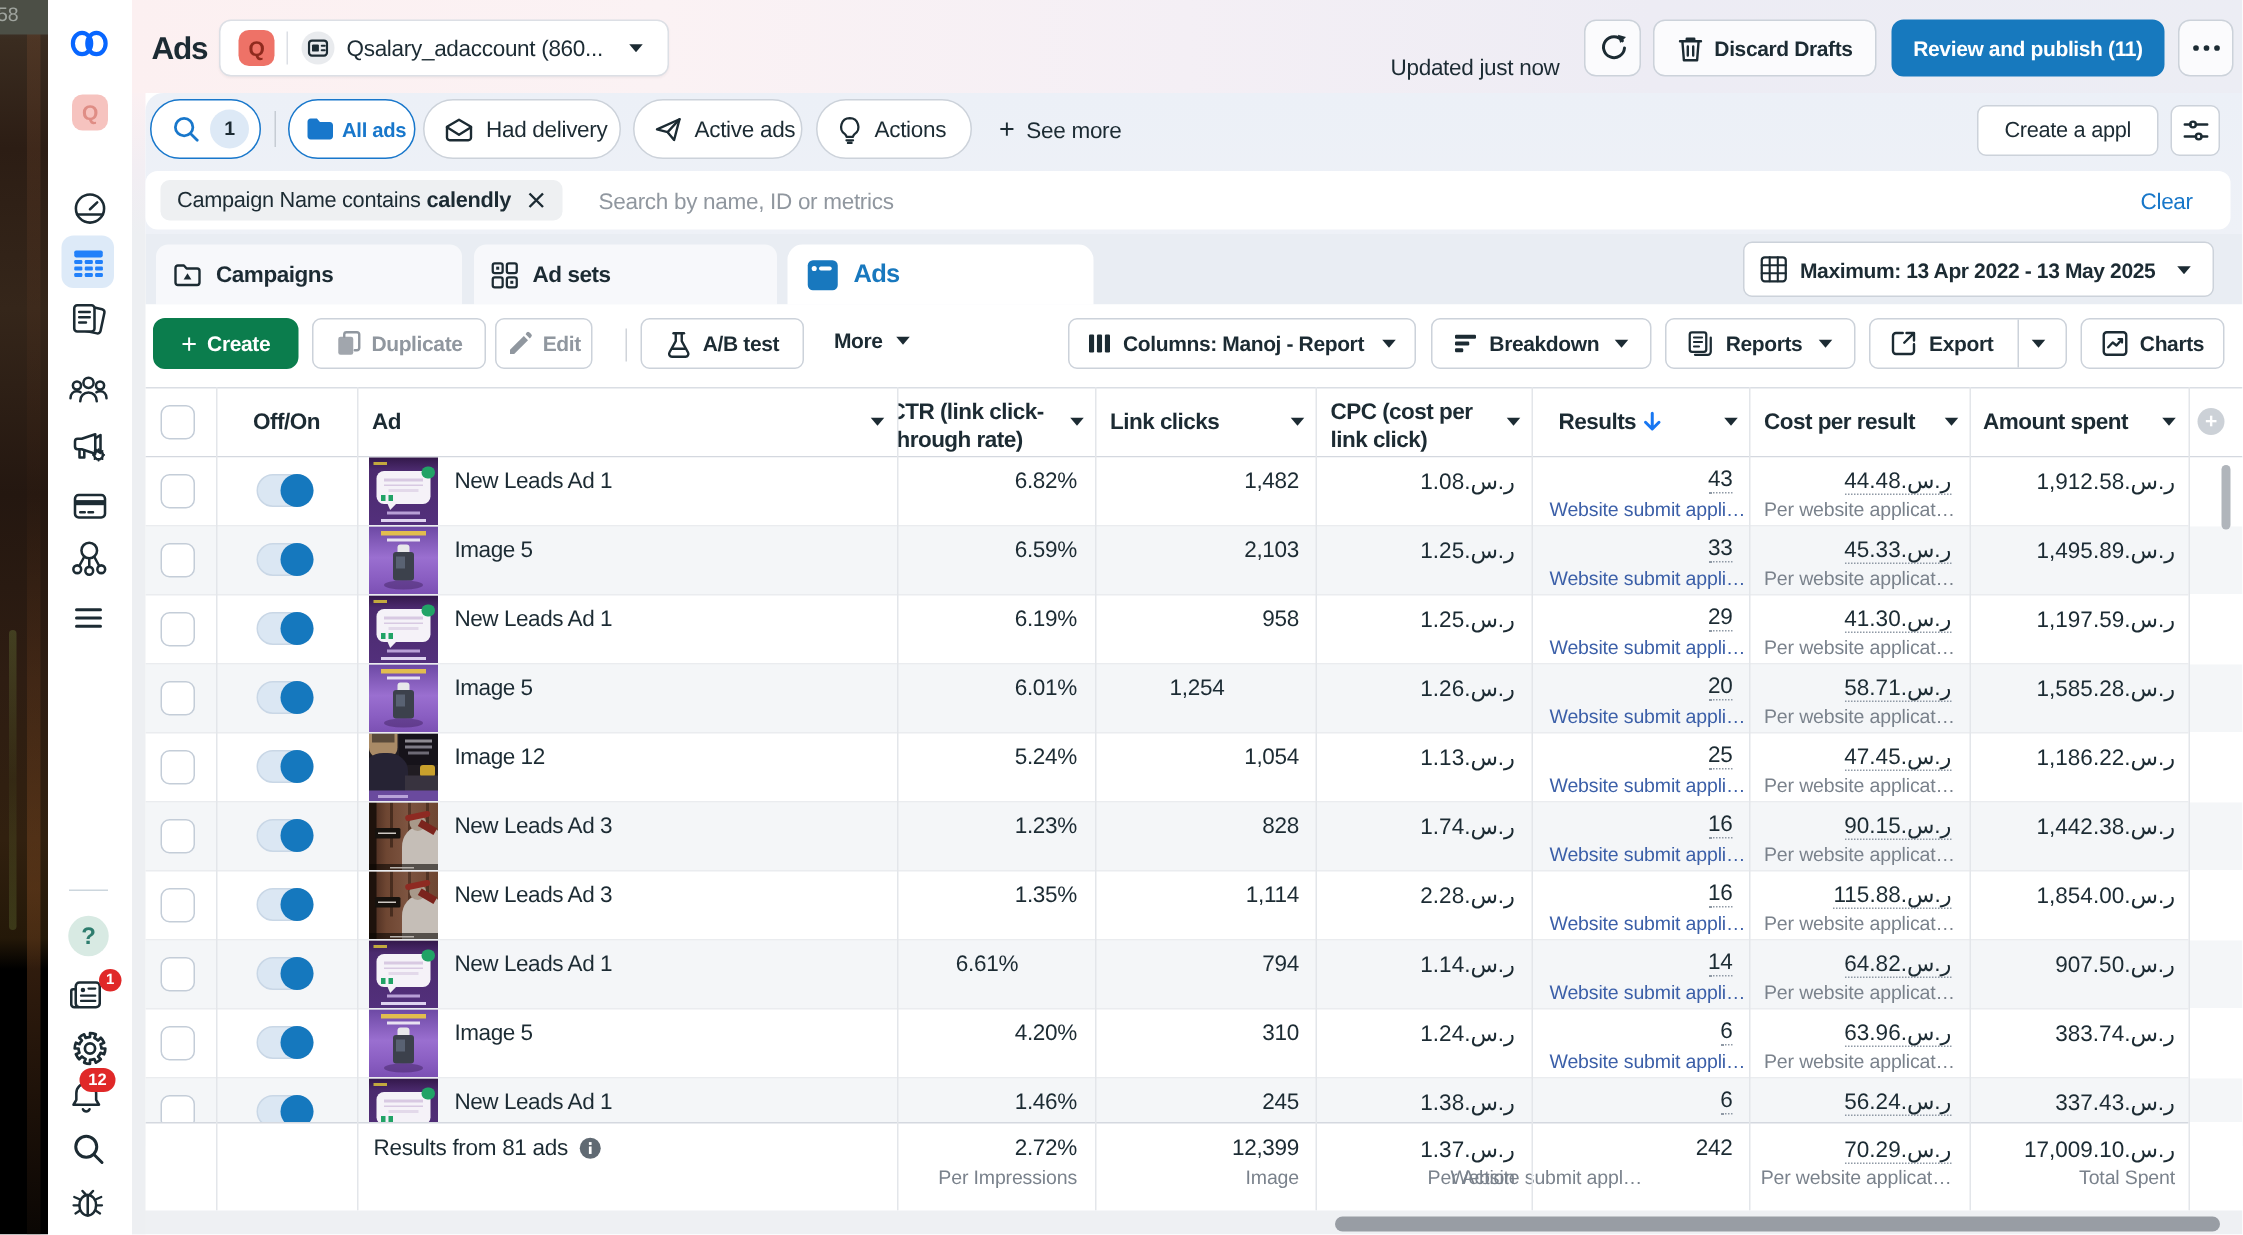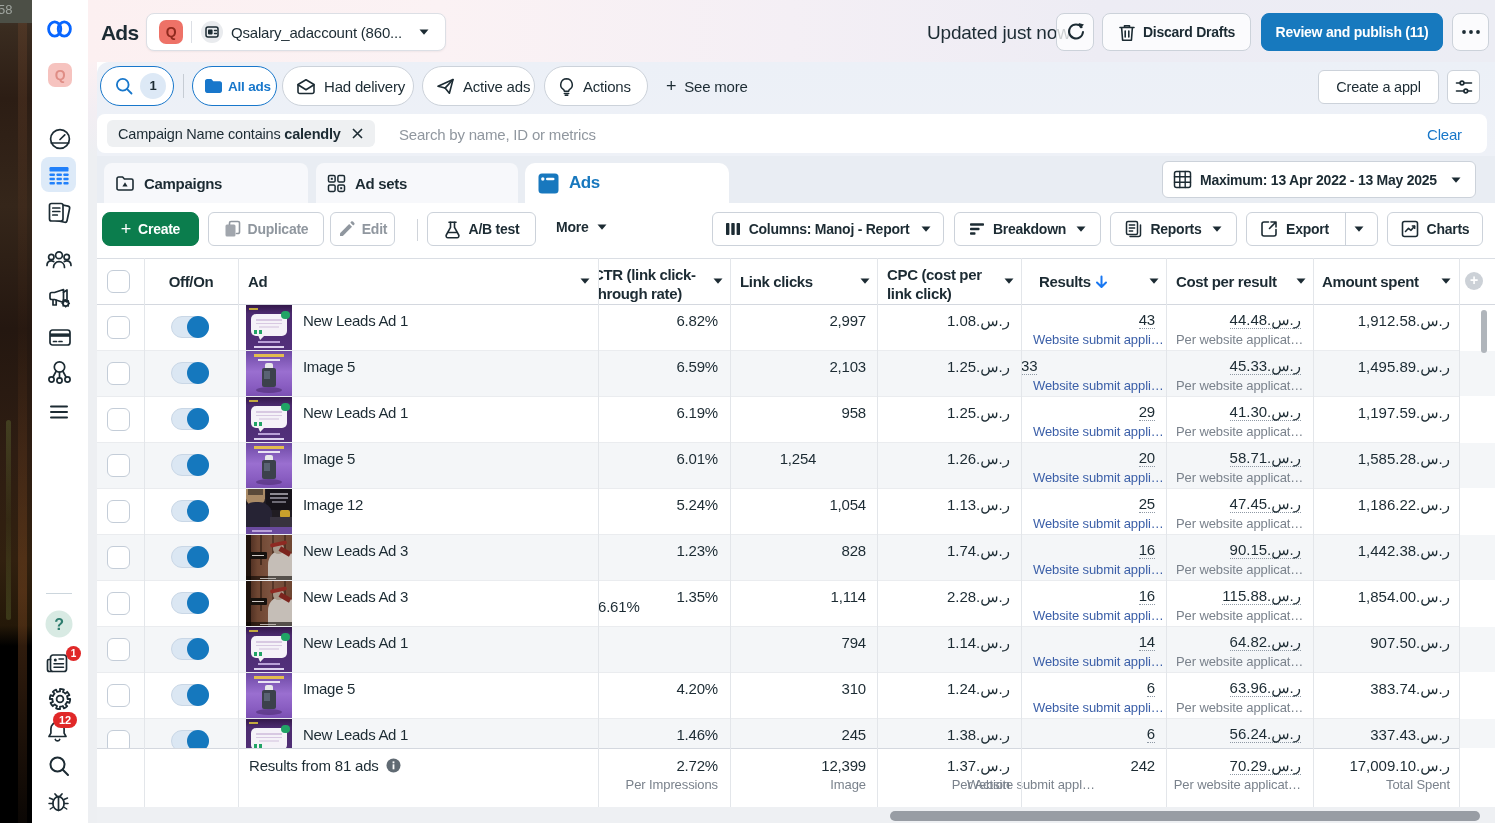--- a/index.html
+++ b/index.html
@@ -174,21 +174,21 @@
       <rect x="3" y="3.6" width="4.6" height="4.8" rx="0.8" fill="#1c2b33" stroke="none"></rect>
       <path d="M9.5 4.5h2M9.5 7.5h2" stroke-width="1.4"></path>
     </svg>
   </div>
 <div class="abs" style="left:231px;top:24px;font-size:15px;letter-spacing:-0.2px">Qsalary_adaccount (860...</div>
 <div class="abs" style="left:419px;top:29px">
     <svg width="10" height="6" viewBox="0 0 10 6" fill="#1c2b33">
       <path d="M0.5 0.5h9L5 5.8z"></path>
     </svg>
   </div>
-<div class="abs" style="left:927px;top:22px;font-size:19px">Updated just now</div>
+<div class="abs" style="left:927px;top:37px;font-size:15px">Updated just now</div>
 <div class="btn" style="left:1056px;top:13px;width:38px;height:38px;border-radius:8px;background:rgba(255,255,255,.78)">
     <svg width="20" height="20" viewBox="0 0 20 20" fill="none" stroke="#1c2b33" stroke-width="1.7" stroke-linecap="round" stroke-linejoin="round">
       <path d="M16.6 5.2a7 7 0 1 0 1.4 4.8" stroke-width="2"></path>
       <path d="M13.6 1.1L19 2.6l-3.9 4L13.6 1.1z" fill="#1c2b33" stroke="none"></path>
     </svg>
   </div>
 <div class="btn" style="left:1102px;top:13px;width:149px;height:38px;border-radius:8px;background:rgba(255,255,255,.78);gap:7px">
     <svg width="18" height="19" viewBox="0 0 18 19" fill="none" stroke="#1c2b33" stroke-width="1.7" stroke-linecap="round" stroke-linejoin="round">
       <path d="M2 4.5h14M6.5 4.5V2.8h5v1.7M3.6 4.5l1 12.7h8.8l1-12.7" stroke-width="1.6"></path>
       <path d="M7.2 8v6M10.8 8v6" stroke-width="1.6"></path>
@@ -457,21 +457,21 @@
       <div class="abs" style="left:10px;top:17.5px;width:26px;height:1.5px;background:#d8c9e2"></div>
       <div class="abs" style="left:13px;top:21px;width:20px;height:1.5px;background:#e3d9ea"></div>
       <div class="abs" style="left:8px;top:25px;width:3px;height:3.5px;background:#21a366"></div>
       <div class="abs" style="left:12.5px;top:25px;width:3px;height:3.5px;background:#21a366"></div>
       <div class="abs" style="left:12px;top:36px;width:22px;height:2px;background:#b89fd6"></div>
       <div class="abs" style="left:8px;top:40.5px;width:30px;height:2.5px;background:#ded2ef"></div>
     </div>
   </div>
 <div class="abs num" style="left:303px;top:312px;letter-spacing:-0.3px">New Leads Ad 1</div>
 <div class="abs num" style="left:598px;top:312px;width:120px;text-align:right">6.82%</div>
-<div class="abs num" style="left:730px;top:312px;width:136px;text-align:right">2,997</div>
+<div class="abs num" style="left:730px;top:312px;width:136px;text-align:right">1,482</div>
 <div class="abs num" style="left:877px;top:312px;width:133px;text-align:right"><bdo dir="ltr">1.08.س.ر</bdo></div>
 <div class="abs num" style="left:1021px;top:311px;width:134px;text-align:right"><span class="dotted">43</span></div>
 <div class="abs sub link" style="left:1033px;top:332px">Website submit appli…</div>
 <div class="abs num" style="left:1166px;top:311px;width:135px;text-align:right"><span class="dotted"><bdo dir="ltr">44.48.س.ر</bdo></span></div>
 <div class="abs sub" style="left:1176px;top:332px">Per website applicat…</div>
 <div class="abs num" style="left:1313px;top:312px;width:137px;text-align:right"><bdo dir="ltr">1,912.58.س.ر</bdo></div>
 <div class="abs" style="left:97px;top:351px;width:1398px;height:45px;background:#f4f6f8"></div>
 <div class="abs cb" style="left:107px;top:362px"></div>
 <div class="abs tgl" style="left:171px;top:362px">
     <i></i>
@@ -483,21 +483,21 @@
       <div class="abs" style="left:19px;top:12px;width:8px;height:7px;background:#e8e8ea;border-radius:2px"></div>
       <div class="abs" style="left:16px;top:17px;width:14px;height:19px;background:#3c414c;border-radius:2px"></div>
       <div class="abs" style="left:18px;top:20px;width:6px;height:8px;background:#596273"></div>
       <div class="abs" style="left:10px;top:36px;width:26px;height:6px;background:rgba(60,30,90,.45);border-radius:50%"></div>
     </div>
   </div>
 <div class="abs num" style="left:303px;top:358px;letter-spacing:-0.3px">Image 5</div>
 <div class="abs num" style="left:598px;top:358px;width:120px;text-align:right">6.59%</div>
 <div class="abs num" style="left:730px;top:358px;width:136px;text-align:right">2,103</div>
 <div class="abs num" style="left:877px;top:358px;width:133px;text-align:right"><bdo dir="ltr">1.25.س.ر</bdo></div>
-<div class="abs num" style="left:1021px;top:357px;width:134px;text-align:left"><span class="dotted">33</span></div>
+<div class="abs num" style="left:1021px;top:357px;width:134px;text-align:right"><span class="dotted">33</span></div>
 <div class="abs sub link" style="left:1033px;top:378px">Website submit appli…</div>
 <div class="abs num" style="left:1166px;top:357px;width:135px;text-align:right"><span class="dotted"><bdo dir="ltr">45.33.س.ر</bdo></span></div>
 <div class="abs sub" style="left:1176px;top:378px">Per website applicat…</div>
 <div class="abs num" style="left:1313px;top:358px;width:137px;text-align:right"><bdo dir="ltr">1,495.89.س.ر</bdo></div>
 <div class="rowline" style="top:350px"></div>
 <div class="abs" style="left:97px;top:397px;width:1398px;height:45px;background:#fff"></div>
 <div class="abs cb" style="left:107px;top:408px"></div>
 <div class="abs tgl" style="left:171px;top:408px">
     <i></i>
   </div>
@@ -657,21 +657,21 @@
       <div class="abs" style="left:10px;top:14px;width:26px;height:1.5px;background:#d8c9e2"></div>
       <div class="abs" style="left:10px;top:17.5px;width:26px;height:1.5px;background:#d8c9e2"></div>
       <div class="abs" style="left:13px;top:21px;width:20px;height:1.5px;background:#e3d9ea"></div>
       <div class="abs" style="left:8px;top:25px;width:3px;height:3.5px;background:#21a366"></div>
       <div class="abs" style="left:12.5px;top:25px;width:3px;height:3.5px;background:#21a366"></div>
       <div class="abs" style="left:12px;top:36px;width:22px;height:2px;background:#b89fd6"></div>
       <div class="abs" style="left:8px;top:40.5px;width:30px;height:2.5px;background:#ded2ef"></div>
     </div>
   </div>
 <div class="abs num" style="left:303px;top:634px;letter-spacing:-0.3px">New Leads Ad 1</div>
-<div class="abs num" style="left:598px;top:598px;width:120px;text-align:left">6.61%</div>
+<div class="abs num" style="left:598px;top:634px;width:120px;text-align:center">6.61%</div>
 <div class="abs num" style="left:730px;top:634px;width:136px;text-align:right">794</div>
 <div class="abs num" style="left:877px;top:634px;width:133px;text-align:right"><bdo dir="ltr">1.14.س.ر</bdo></div>
 <div class="abs num" style="left:1021px;top:633px;width:134px;text-align:right"><span class="dotted">14</span></div>
 <div class="abs sub link" style="left:1033px;top:654px">Website submit appli…</div>
 <div class="abs num" style="left:1166px;top:633px;width:135px;text-align:right"><span class="dotted"><bdo dir="ltr">64.82.س.ر</bdo></span></div>
 <div class="abs sub" style="left:1176px;top:654px">Per website applicat…</div>
 <div class="abs num" style="left:1313px;top:634px;width:137px;text-align:right"><bdo dir="ltr">907.50.س.ر</bdo></div>
 <div class="rowline" style="top:626px"></div>
 <div class="abs" style="left:97px;top:673px;width:1398px;height:45px;background:#fff"></div>
 <div class="abs cb" style="left:107px;top:684px"></div>

